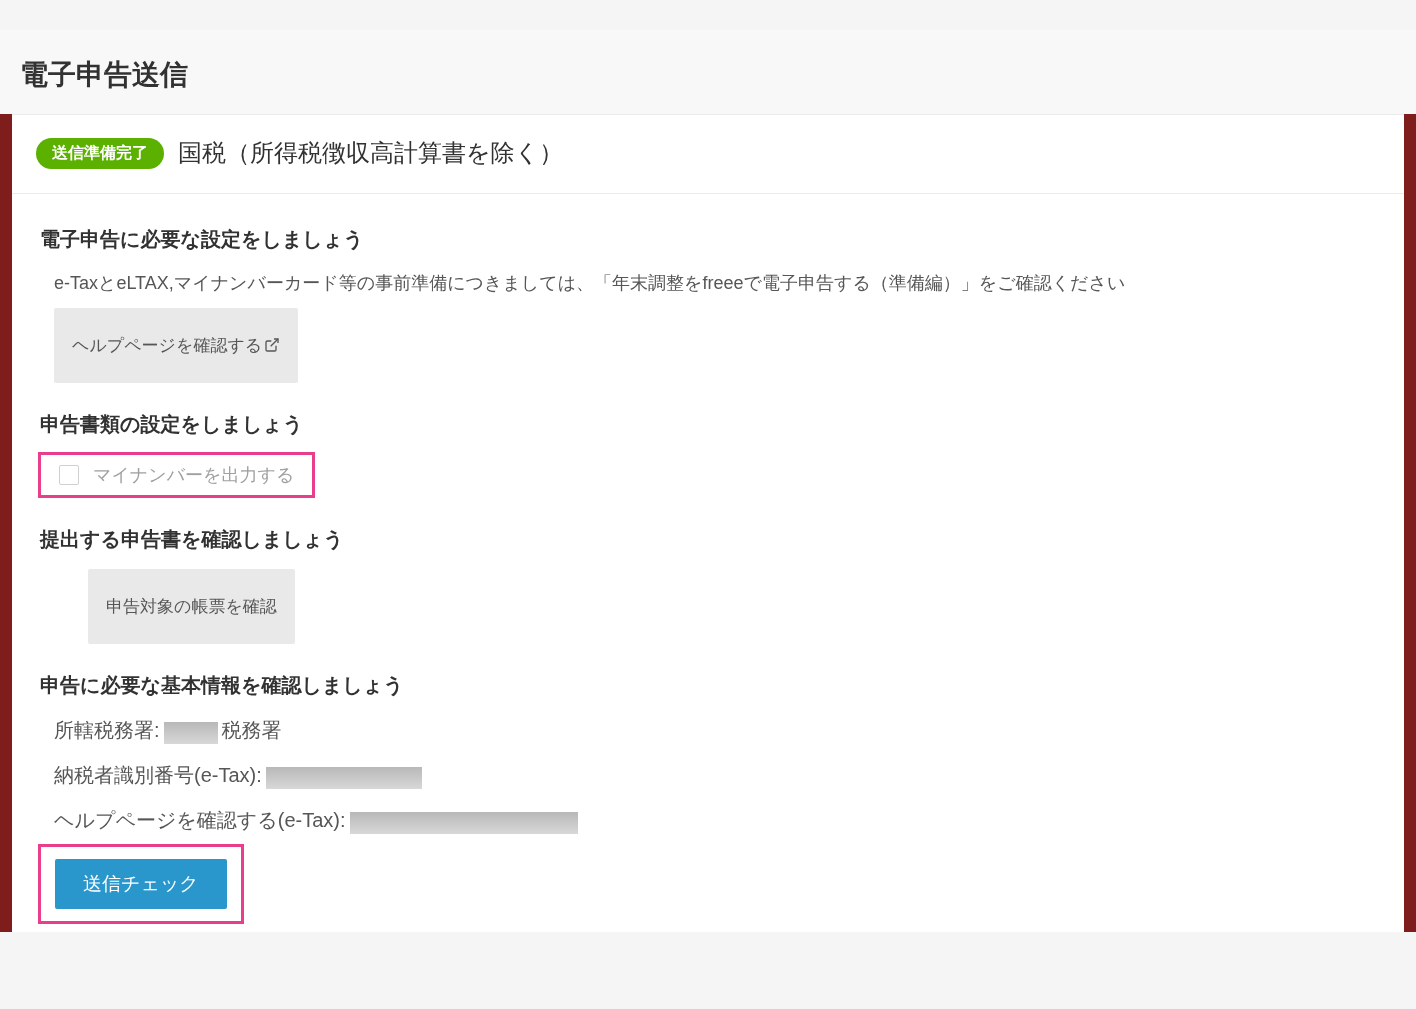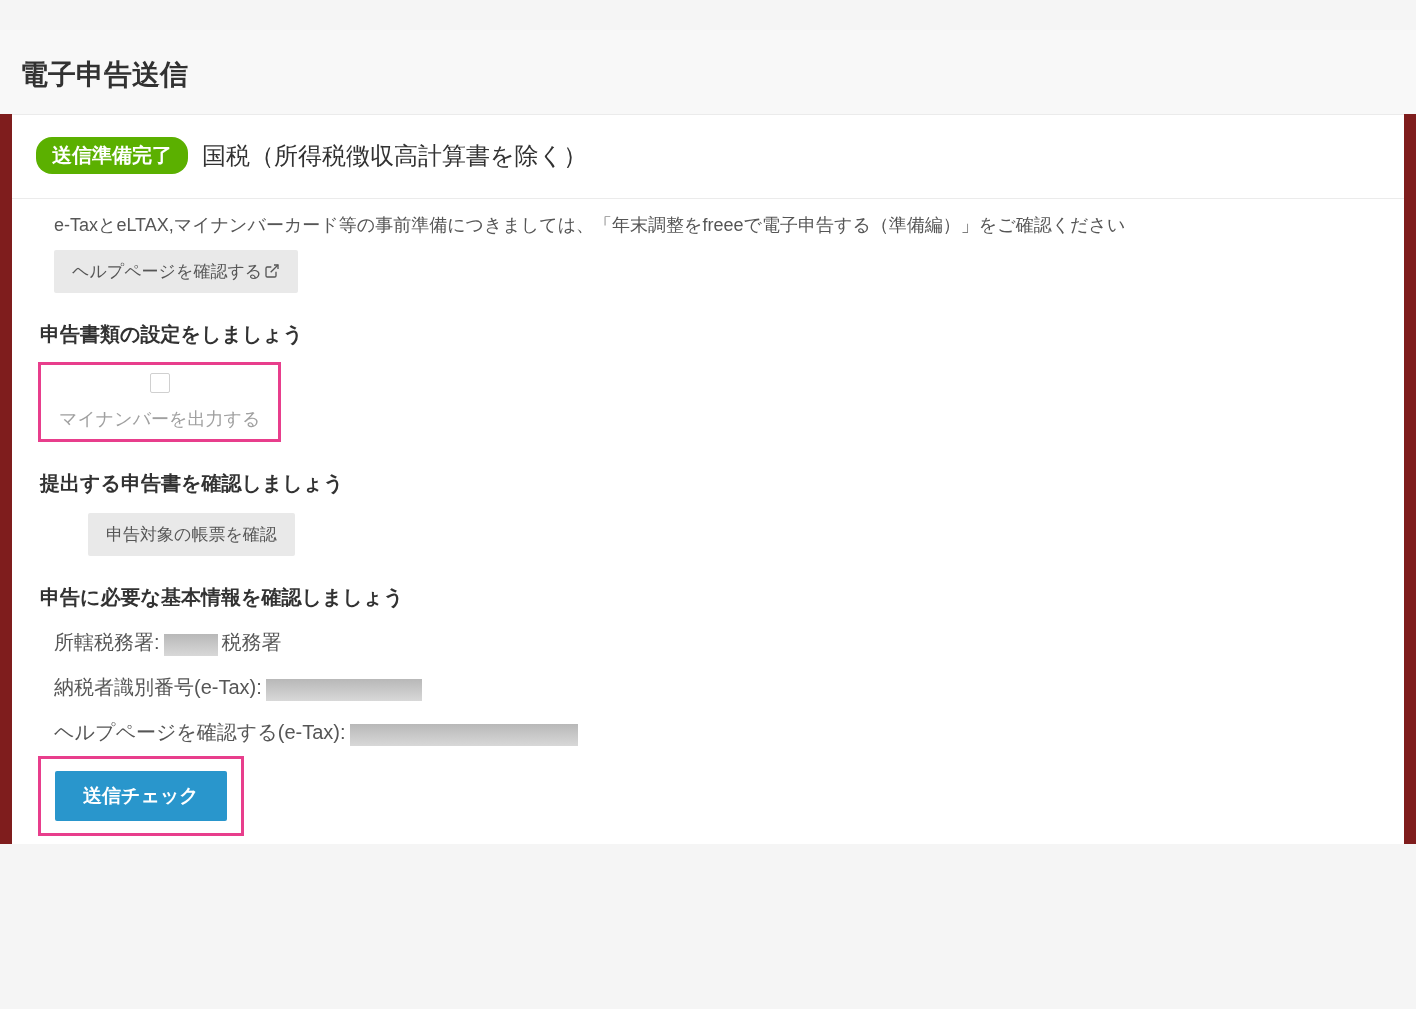--- a/index.html
+++ b/index.html
@@ -41,21 +41,21 @@
       align-items: center;
       padding: 22px 24px 24px 24px;
       border-bottom: 1px solid #ebebeb;
     }
     .status-badge {
       display: inline-block;
       background: #5bb000;
       color: #fff;
       padding: 5px 16px 5px 16px;
       border-radius: 16px;
-      font-size: 20px;
+      font-size: 16px;
       font-weight: bold;
       margin-right: 14px;
     }
     .card-title {
       font-size: 24px;
       font-weight: normal;
       color: #323232;
     }
     .card-body {
       padding: 12px 28px 8px 28px;
@@ -73,21 +73,21 @@
       font-size: 18px;
       color: #565656;
       margin: 0 0 10px 14px;
       line-height: 1.6;
     }
     .btn-gray {
       display: inline-flex;
       align-items: center;
       background: #e9e9e9;
       border: none;
-      padding: 10px 18px;
+      padding: 26px 18px;
       font-size: 17px;
       color: #565656;
       cursor: pointer;
       border-radius: 2px;
       margin-left: 14px;
       text-align: center;
     }
     .btn-gray .ext-icon {
       margin-left: 2px;
       display: inline-flex;
@@ -104,21 +104,20 @@
     .highlight-box {
       border: 3px solid #e83e8c;
       padding: 8px 18px 8px 18px;
       margin: -2px 0 0 -2px;
       display: inline-block;
     }
     .checkbox-row {
       display: flex;
       align-items: center;
       gap: 14px;
-      flex-direction: column;
     }
     .checkbox {
       width: 20px;
       height: 20px;
       border: 1px solid #d0d0d0;
       background: #fff;
       display: inline-block;
       cursor: pointer;
       border-radius: 2px;
     }
@@ -141,21 +140,21 @@
       margin: 0 4px;
     }
     .redacted.w1 { width: 54px; }
     .redacted.w2 { width: 156px; }
     .redacted.w3 { width: 228px; }
     .btn-primary {
       display: inline-block;
       background: #2996cc;
       color: #fff;
       font-size: 19px;
-      font-weight: bold;
+      font-weight: normal;
       border: none;
       padding: 12px 28px;
       cursor: pointer;
       border-radius: 2px;
     }
     .primary-highlight {
       border: 3px solid #e83e8c;
       padding: 12px 14px 12px 14px;
       display: inline-block;
       margin-left: -2px;
@@ -174,20 +173,21 @@
   <div class="card">
 
     <div class="card-header">
       <span class="status-badge">送信準備完了</span>
       <span class="card-title">国税（所得税徴収高計算書を除く）</span>
     </div>
 
     <div class="card-body">
 
       
+      <h2 class="section-heading">電子申告に必要な設定をしましょう</h2>
       <p class="desc-text">e-TaxとeLTAX,マイナンバーカード等の事前準備につきましては、「年末調整をfreeeで電子申告する（準備編）」をご確認ください</p>
       <button class="btn-gray">
         <span>ヘルプページを確認する</span>
         <span class="ext-icon">
           <svg width="16" height="16" viewBox="0 0 24 24" fill="none" stroke="#565656" stroke-width="2">
             <path d="M18 13v6a2 2 0 0 1-2 2H5a2 2 0 0 1-2-2V8a2 2 0 0 1 2-2h6"></path>
             <polyline points="15 3 21 3 21 9"></polyline>
             <line x1="10" y1="14" x2="21" y2="3"></line>
           </svg>
         </span>

